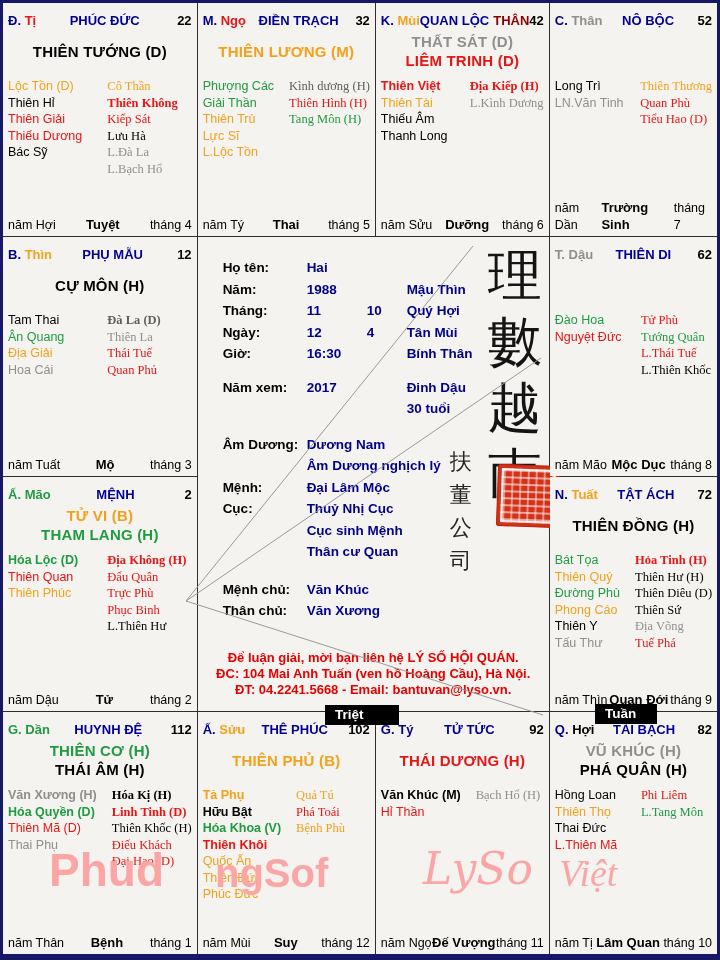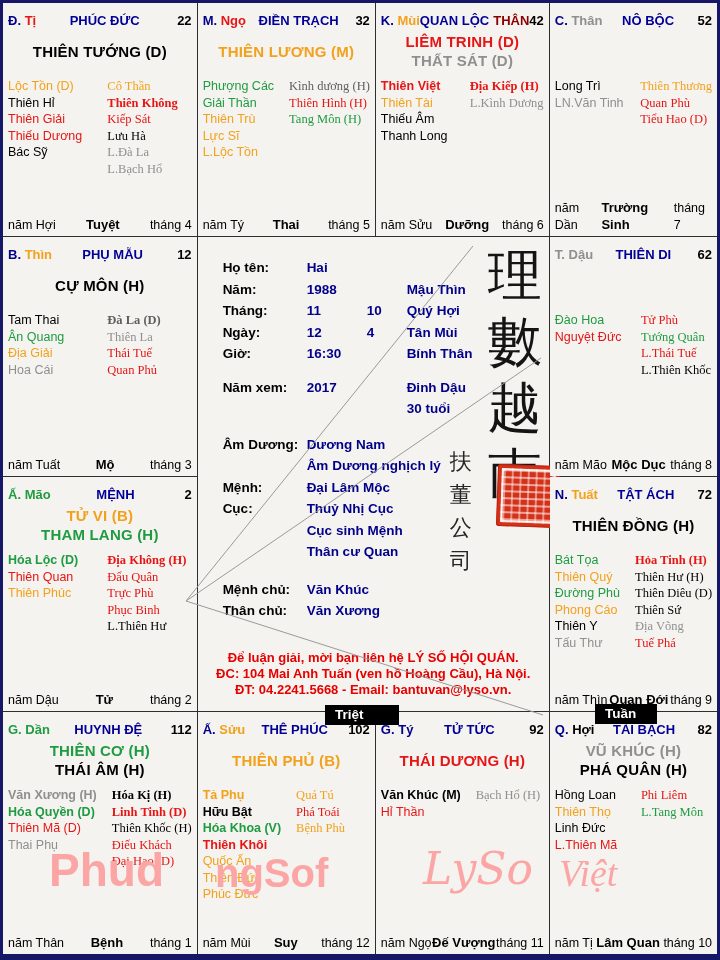--- a/index.html
+++ b/index.html
@@ -259,22 +259,22 @@
     </div>
   </div>
 
   <div class="palace cellbg pos3">
     <div class="phead">
       <span class="stems"><span class="stem c-navy bold">K.</span> <span class="branch c-orange bold">Mùi</span></span>
       <span class="pnamewrap"><span class="pname">QUAN LỘC</span><span class="pname2">THÂN</span></span>
       <span class="pnum">42</span>
     </div>
     <div class="mains">
+          <div class="mainstar c-gray">THẤT SÁT (D)</div>
           <div class="mainstar c-red">LIÊM TRINH (D)</div>
-          <div class="mainstar c-gray">THẤT SÁT (D)</div>
         </div>
     <div class="cols">
       <div class="col-l">
             <div class="star c-red bold">Thiên Việt</div>
             <div class="star c-orange">Thiên Tài</div>
             <div class="star c-black">Thiếu Âm</div>
             <div class="star c-black">Thanh Long</div>
           </div>
       <div class="col-r">
             <div class="star c-red bold">Địa Kiếp (H)</div>
@@ -530,21 +530,21 @@
       <span class="pnum">82</span>
     </div>
     <div class="mains">
           <div class="mainstar c-gray">VŨ KHÚC (H)</div>
           <div class="mainstar c-black">PHÁ QUÂN (H)</div>
         </div>
     <div class="cols">
       <div class="col-l">
             <div class="star c-black">Hồng Loan</div>
             <div class="star c-orange">Thiên Thọ</div>
-            <div class="star c-black">Linh Đức</div>
+            <div class="star c-black">Thai Đức</div>
             <div class="star c-red">L.Thiên Mã</div>
           </div>
       <div class="col-r">
             <div class="star c-red">Phi Liêm</div>
             <div class="star c-green">L.Tang Môn</div>
           </div>
     </div>
     <div class="pfoot">
       <span class="pyear">năm Tị</span>
       <span class="pcycle">Lâm Quan</span>

